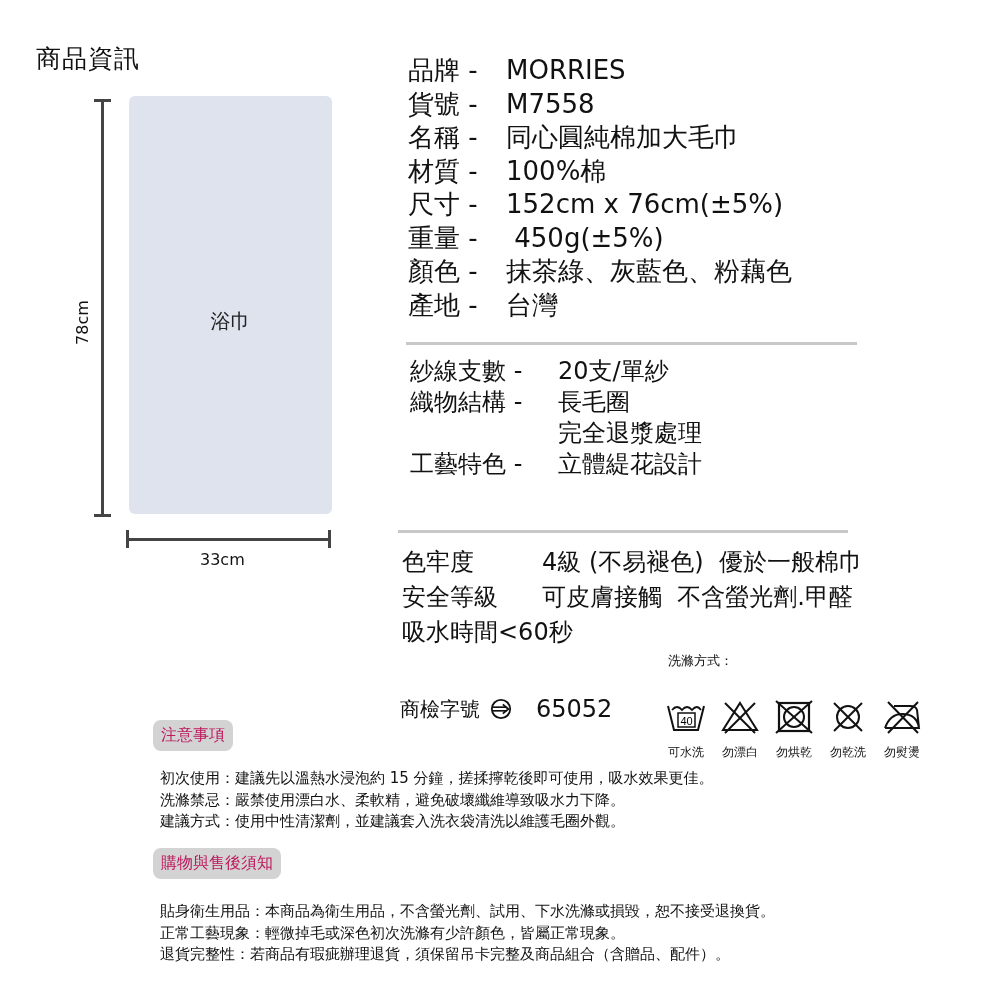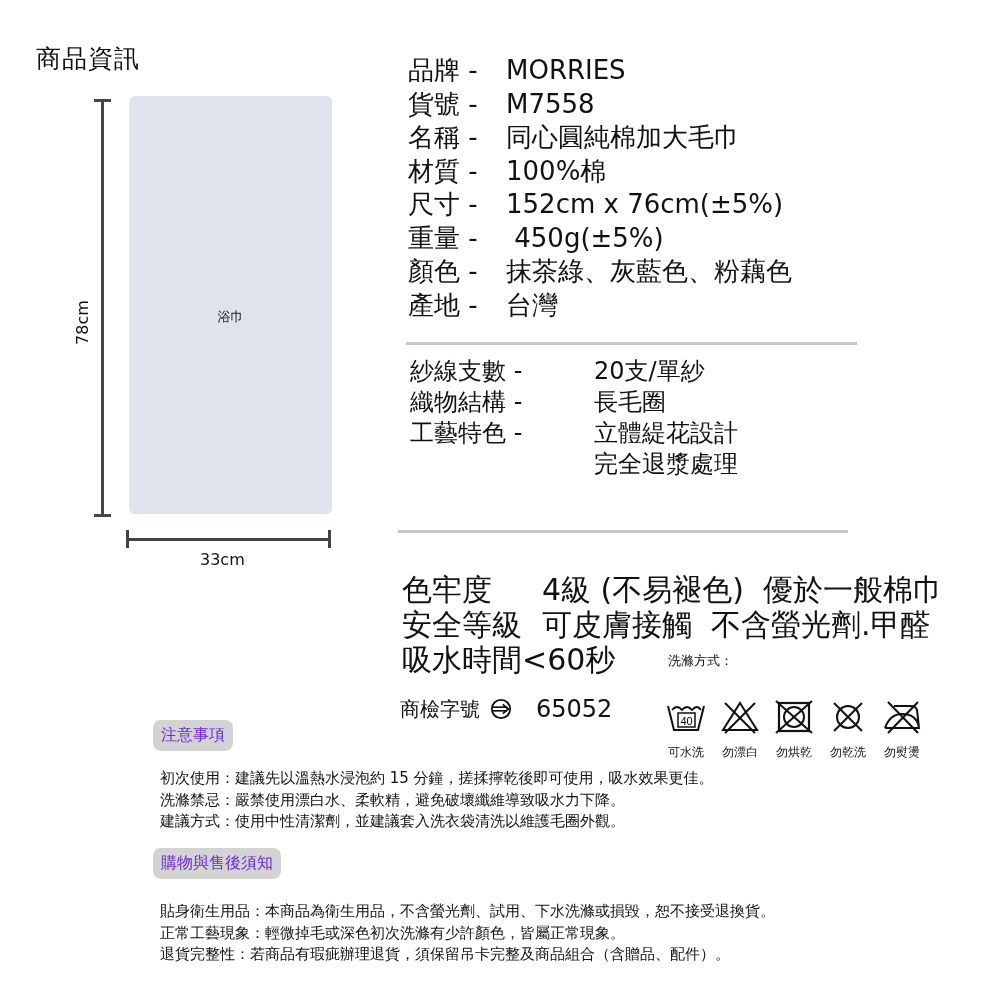--- a/index.html
+++ b/index.html
@@ -4,58 +4,58 @@
 <style>
   html, body { margin:0; padding:0; background:#ffffff; }
   body { width:1000px; height:1000px; position:relative; overflow:hidden;
          font-family:"DejaVu Sans","Liberation Sans",sans-serif; color:#111; }
   .abs { position:absolute; }
   .title { left:36px; top:42px; font-size:25px; font-weight:500; letter-spacing:1px; }
 
   
   .towel { left:129px; top:96px; width:203px; height:418px; background:#dfe3ee;
            border-radius:6px; }
-  .towel-label { left:0; right:0; top:212px; text-align:center; font-size:13px; color:#222; }
+  .towel-label { left:0; right:0; top:212px; text-align:center; font-size:20px; color:#222; }
   .vline { left:101px; top:100px; width:3px; height:416px; background:#444; }
   .vcap-top { left:94px; top:99px; width:17px; height:3px; background:#444; }
   .vcap-bot { left:94px; top:514px; width:17px; height:3px; background:#444; }
   .vlabel { left:52px; top:313px; font-size:16px; transform:rotate(-90deg); transform-origin:center;
             width:60px; text-align:center; }
   .hline { left:127px; top:538px; width:203px; height:3px; background:#444; }
   .hcap-l { left:126px; top:530px; width:3px; height:18px; background:#444; }
   .hcap-r { left:328px; top:530px; width:3px; height:18px; background:#444; }
   .hlabel { left:200px; top:550px; width:100px; font-size:16px; }
 
   
   .specs { left:408px; top:54px; font-size:26px; line-height:33.5px; }
   .spec-row { display:flex; white-space:nowrap; }
   .spec-key { width:98px; }
   .spec-val { }
   .divider { height:3px; background:#c8c8c8; }
   .div1 { left:406px; top:342px; width:451px; }
   .div2 { left:398px; top:530px; width:450px; }
 
   .specs2 { left:410px; top:356px; font-size:24px; line-height:31px; }
-  .spec2-row { display:flex; white-space:nowrap;gap:36px; }
+  .spec2-row { display:flex; white-space:nowrap; }
   .spec2-key { width:148px; }
 
-  .quality { left:402px; top:572px; font-size:30px; line-height:35px; white-space:nowrap;text-decoration:underline; }
+  .quality { left:402px; top:545px; font-size:24px; line-height:35px; white-space:nowrap;text-decoration:underline; }
   .q-row span { display:inline-block; }
 
   .inspect { left:400px; top:695px; font-size:20px; display:flex; align-items:center; white-space:nowrap; }
   .inspect-num { font-size:24px; margin-left:24px; }
   .bsmi { width:22px; height:22px; margin-left:10px; }
 
   .wash-title { left:668px; top:652px; font-size:13px; }
   .wash-icons { left:664px; top:700px; display:flex; gap:10px; }
   .wash-item { display:flex; flex-direction:column; align-items:center; width:44px; }
   .wash-item svg { width:40px; height:34px; }
   .wash-label { font-size:12px; margin-top:10px; white-space:nowrap; }
 
-  .tag { background:#d3d3d3; border-radius:8px; padding:5px 8px; font-size:16px; color:#6d28d9; }
+  .tag { background:#d3d3d3; border-radius:8px; padding:5px 8px; font-size:16px; color:#be185d; }
   .tag1 { left:153px; top:720px; }
   .tag2 { left:153px; top:848px; }
 
   .notes { left:160px; font-size:15px; line-height:21.5px; white-space:nowrap; }
   .notes1 { top:768px; }
   .notes2 { top:901px; }
 </style>
 </head>
 <body>
 
@@ -113,26 +113,26 @@
 <div class="abs specs2">
   <div class="spec2-row">
       <span class="spec2-key">紗線支數 -</span>
       <span>20支/單紗</span>
     </div>
   <div class="spec2-row">
       <span class="spec2-key">織物結構 -</span>
       <span>長毛圈</span>
     </div>
   <div class="spec2-row">
+      <span class="spec2-key"></span>
+      <span>完全退漿處理</span>
+    </div>
+  <div class="spec2-row">
       <span class="spec2-key">工藝特色 -</span>
       <span>立體緹花設計</span>
-    </div>
-  <div class="spec2-row">
-      <span class="spec2-key"></span>
-      <span>完全退漿處理</span>
     </div>
 </div>
 
 <div class="abs divider div2"></div>
 
 <div class="abs quality">
   <div class="q-row"><span style="width:140px">色牢度</span><span style="white-space:pre">4級 (不易褪色)  優於一般棉巾</span></div>
   <div class="q-row"><span style="width:140px">安全等級</span><span style="white-space:pre">可皮膚接觸  不含螢光劑.甲醛</span></div>
   <div class="q-row"><span>吸水時間&lt;60秒</span></div>
 </div>

